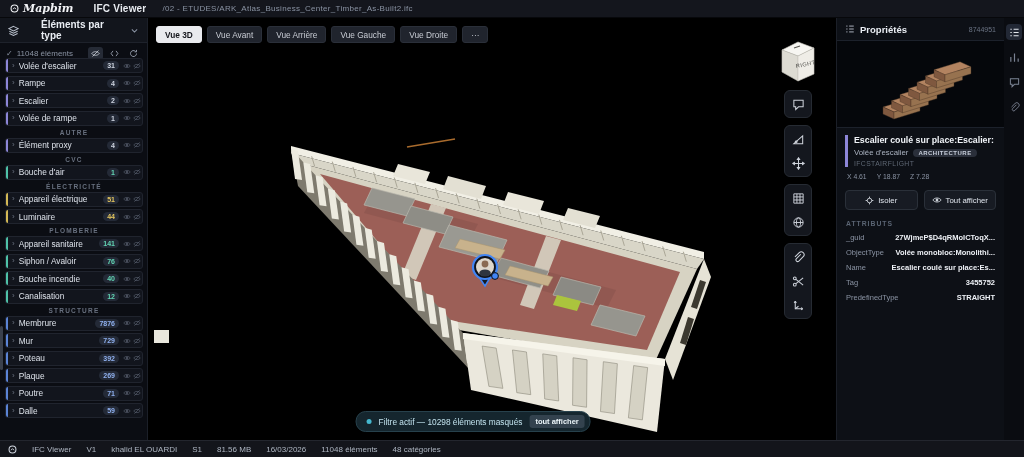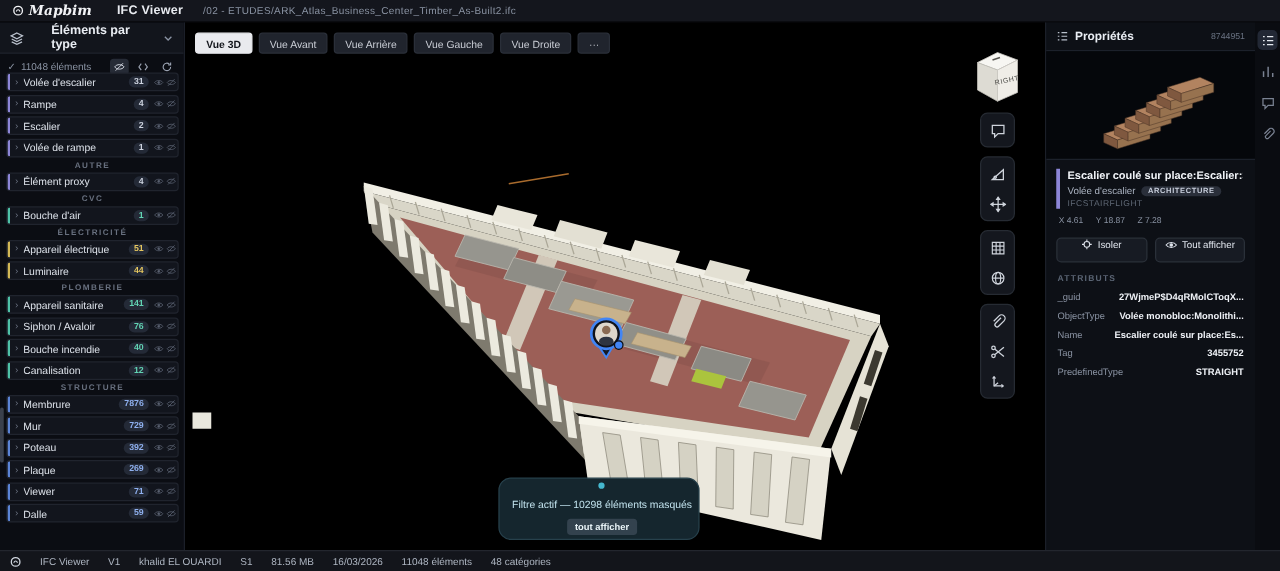--- a/index.html
+++ b/index.html
@@ -42,42 +42,42 @@
   .viewport{left:148px;top:18px;width:688px;height:422px;background:#000;}
   .viewbtns{position:absolute;left:8px;top:8px;display:flex;gap:5px;z-index:5;}
   .vbtn{height:15px;padding:0 8px;display:flex;align-items:center;background:#20242d;color:#c9cdd5;
         border-radius:3px;font-size:8.3px;cursor:pointer;border:1px solid #2a2f39;}
   .vbtn.active{background:#e9eaee;color:#14161c;font-weight:bold;border-color:#e9eaee;}
   .cube{position:absolute;right:18px;top:20px;cursor:pointer;z-index:5;}
   .vtoolbar{position:absolute;right:24px;top:72px;display:flex;flex-direction:column;gap:7px;z-index:5;}
   .tgroup{background:#14171e;border:1px solid #262b33;border-radius:6px;display:flex;flex-direction:column;padding:1px;}
   .tbtn{width:24px;height:24px;display:flex;align-items:center;justify-content:center;color:#ced3db;cursor:pointer;border-radius:5px;}
   .notice{position:absolute;left:50%;transform:translateX(-58%);bottom:8px;display:flex;align-items:center;gap:7px;
-          background:#15262e;border:1px solid #27414c;border-radius:10px;padding:3px 5px 3px 10px;z-index:5;flex-direction:column;}
+          background:#15262e;border:1px solid #27414c;border-radius:10px;padding:3px 5px 3px 10px;z-index:5;}
   .notice .dot{width:5px;height:5px;border-radius:50%;background:#45b8cf;}
   .notice .ntext{font-size:8.3px;color:#c2e3ee;}
   .notice .nbtn{background:#33424e;color:#eaf4f8;font-size:7.5px;font-weight:bold;border-radius:3px;
                 padding:2px 6px;cursor:pointer;}
   
   .rightpanel{left:836px;top:18px;width:168px;height:422px;background:#0d1016;border-left:1px solid #1b1f28;
               box-sizing:border-box;}
   .props-head{height:22px;display:flex;align-items:center;gap:5px;padding:0 8px;border-bottom:1px solid #1c212b;}
   .props-title{font-size:9.5px;font-weight:bold;color:#e9edf3;flex:1;}
   .props-id{font-size:7px;color:#6a7383;}
   .preview{height:86px;background:#05070b;border-bottom:1px solid #1c212b;display:flex;align-items:center;justify-content:center;}
   .obj-block{padding:7px 8px 4px 8px;}
   .obj-inner{border-left:3px solid #8d86d8;padding-left:6px;}
   .obj-title{font-size:8.8px;font-weight:bold;color:#f0f3f7;white-space:nowrap;overflow:hidden;max-width:140px;}
   .obj-sub{display:flex;align-items:center;gap:5px;margin-top:3px;}
   .obj-subtitle{font-size:7.8px;color:#aab2c0;}
   .obj-badge{font-size:6px;font-weight:bold;letter-spacing:.5px;background:#2a2f3a;color:#c7cedb;border-radius:6px;padding:1px 5px;}
   .obj-class{font-size:6.8px;color:#5f6875;margin-top:3px;letter-spacing:.4px;}
   .obj-coords{display:flex;gap:10px;font-size:6.8px;color:#8a93a3;margin-top:6px;padding-left:2px;}
   .pbtns{display:flex;gap:6px;padding:6px 8px 2px 8px;}
-  .pbtn{flex:1;height:18px;display:flex;justify-content:center;gap:4px;background:#171b23;
+  .pbtn{flex:1;height:18px;display:flex;align-items:center;justify-content:center;gap:4px;background:#171b23;
         border:1px solid #2a3039;border-radius:4px;font-size:7.8px;color:#dfe4ec;cursor:pointer;}
   .attr-title{font-size:6.8px;font-weight:bold;letter-spacing:1px;color:#5a6473;padding:8px 9px 3px;}
   .attr-row{display:flex;align-items:center;padding:3px 9px;gap:6px;}
   .attr-key{font-size:7.5px;color:#8a93a3;white-space:nowrap;}
   .attr-val{flex:1;font-size:7.5px;color:#eef1f6;font-weight:bold;text-align:right;white-space:nowrap;overflow:hidden;}
   
   .rightstrip{left:1004px;top:18px;width:20px;height:422px;background:#0a0c11;display:flex;flex-direction:column;
               align-items:center;padding-top:6px;gap:9px;box-sizing:border-box;}
   .sbtn{width:16px;height:16px;border-radius:4px;display:flex;align-items:center;justify-content:center;color:#7a8292;cursor:pointer;}
   .sbtn.on{background:#222835;color:#e4e8ee;}
@@ -426,21 +426,21 @@
         <span class="ric">
           <svg width="8" height="8" viewBox="0 0 12 12" fill="none" stroke="currentColor" stroke-width="1">
             <path d="M1 6c2.2-3.2 7.8-3.2 10 0-2.2 3.2-7.8 3.2-10 0z"></path>
             <path d="M2 10 10 2"></path>
           </svg>
         </span>
       </div>
       <div class="row accent-blue">
         <span class="bar"></span>
         <span class="chev">›</span>
-        <span class="lbl">Viewer</span>
+        <span class="lbl">Poutre</span>
         <span class="count">71</span>
         <span class="ric">
           <svg width="8" height="8" viewBox="0 0 12 12" fill="none" stroke="currentColor" stroke-width="1">
             <path d="M1 6c2.2-3.2 7.8-3.2 10 0-2.2 3.2-7.8 3.2-10 0z"></path>
             <circle cx="6" cy="6" r="1.2" fill="currentColor"></circle>
           </svg>
         </span>
         <span class="ric">
           <svg width="8" height="8" viewBox="0 0 12 12" fill="none" stroke="currentColor" stroke-width="1">
             <path d="M1 6c2.2-3.2 7.8-3.2 10 0-2.2 3.2-7.8 3.2-10 0z"></path>

